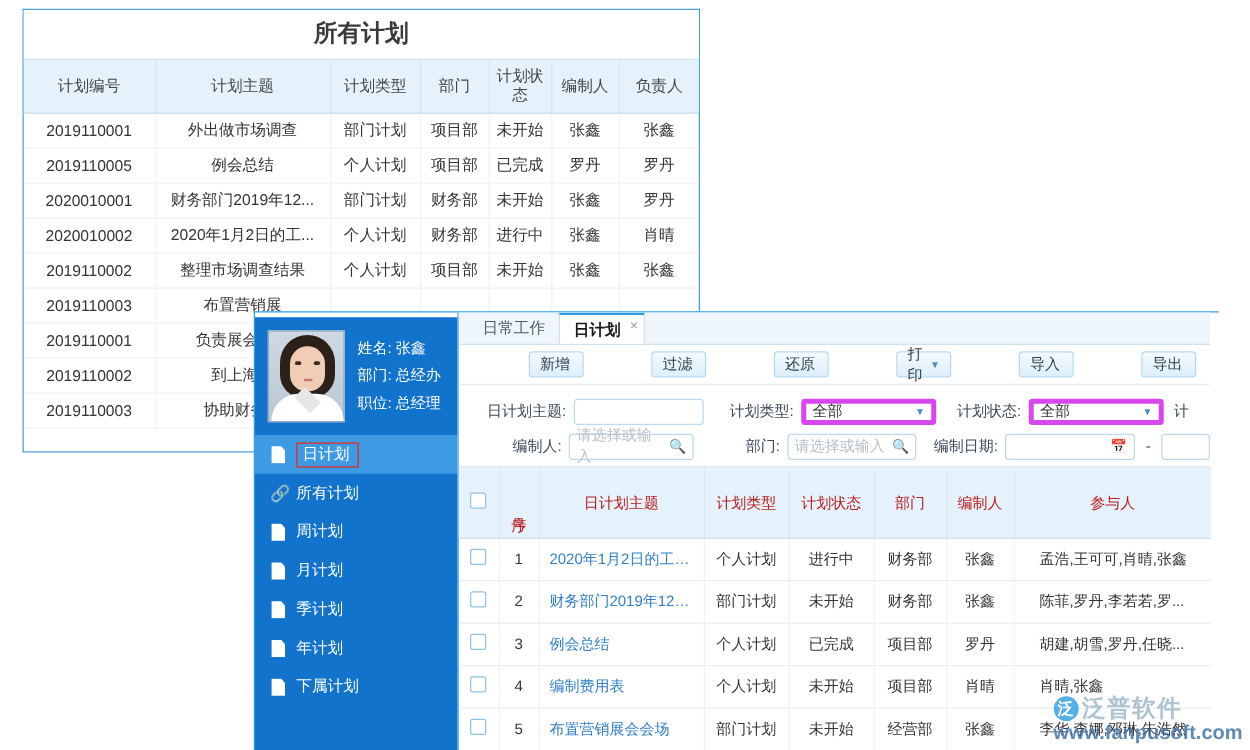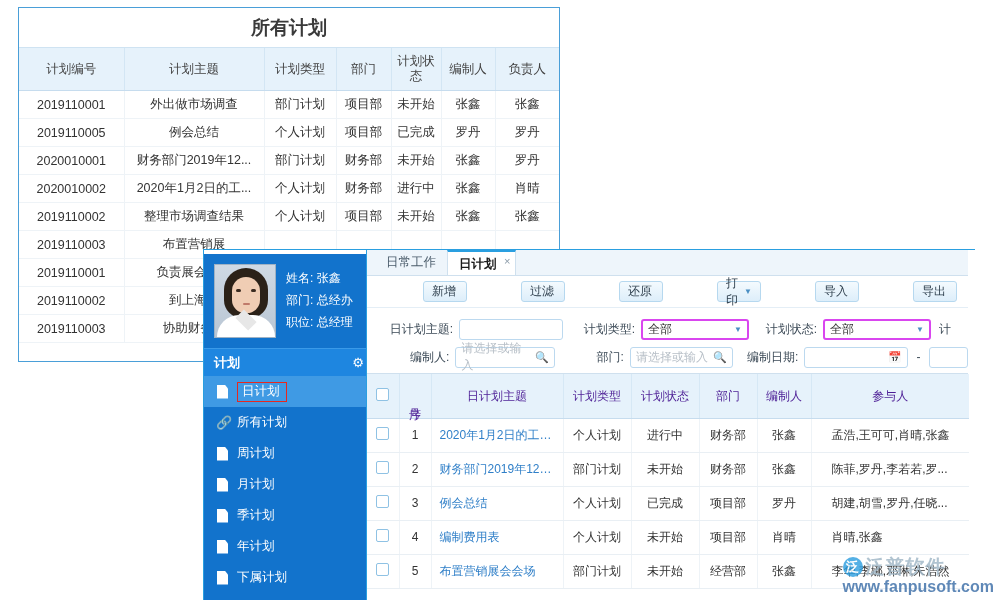--- a/index.html
+++ b/index.html
@@ -172,34 +172,34 @@
   .filters { padding: 7px 0 2px 0; background: #fff; }
   .frow { display: flex; align-items: center; height: 28px; padding-left: 8px; }
   .fl { font-size: 12px; color: #3c4a57; text-align: right; }
   .fin {
     height: 21px; border: 1px solid #bcd9ef; border-radius: 3px;
     background: #fff; font-size: 12px; color: #333;
     display: flex; align-items: center; padding: 0 5px;
   }
   .fin.ph { color: #b7bfc7; }
   .fsel {
-    height: 21px; border: 2px solid #d946ef; border-radius: 3px;
+    height: 21px; border: 4px solid #d946ef; border-radius: 3px;
     background: #fff; font-size: 12px; color: #333;
     display: flex; align-items: center; justify-content: space-between;
     padding: 0 5px;
   }
   .mag { color: #2a8fd8; font-size: 11px; margin-left: 3px; }
   .cal { color: #4aa3dd; font-size: 11px; }
 
   
   .grid { border-top: 1px solid #cfe0ee; }
   table.dg { width: 100%; border-collapse: collapse; table-layout: fixed; }
   table.dg th {
-    background: #e6f2fb; color: #4c1d95; font-weight: normal;
-    font-size: 12px; height: 44px; line-height: 14px;
+    background: #e6f2fb; color: #b91c1c; font-weight: normal;
+    font-size: 12px; height: 56px; line-height: 14px;
     border-right: 1px solid #d6e8f5; border-bottom: 1px solid #c6dcee;
     padding: 2px;
   }
   table.dg td {
     height: 34px; font-size: 12px; color: #333;
     border-right: 1px solid #eef3f7; border-bottom: 1px solid #e9eff4;
     text-align: center;
     white-space: nowrap; overflow: hidden; text-overflow: ellipsis;
   }
   table.dg td.link { color: #2f7fc8; text-align: left; padding-left: 8px; }
@@ -351,24 +351,20 @@
             <div class="eye-r"></div>
             <div class="mouth"></div>
           <div class="shoulders"></div>
             <div class="collar"></div>
         </div>
         <div class="user-fields">
           <div>姓名: 张鑫</div>
           <div>部门: 总经办</div>
           <div>职位: 总经理</div>
         </div>
-      </div>
-      <div class="sec-head">
-        <span>计划</span>
-        <span class="gear">⚙</span>
       </div>
       <div id="menu-list">
           <div class="menu-item active">
             <span class="mi-icon">
               <span class="doc"></span>
             </span>
             <span class="hl-box">日计划</span>
           </div>
           <div class="menu-item">
             <span class="mi-icon">

